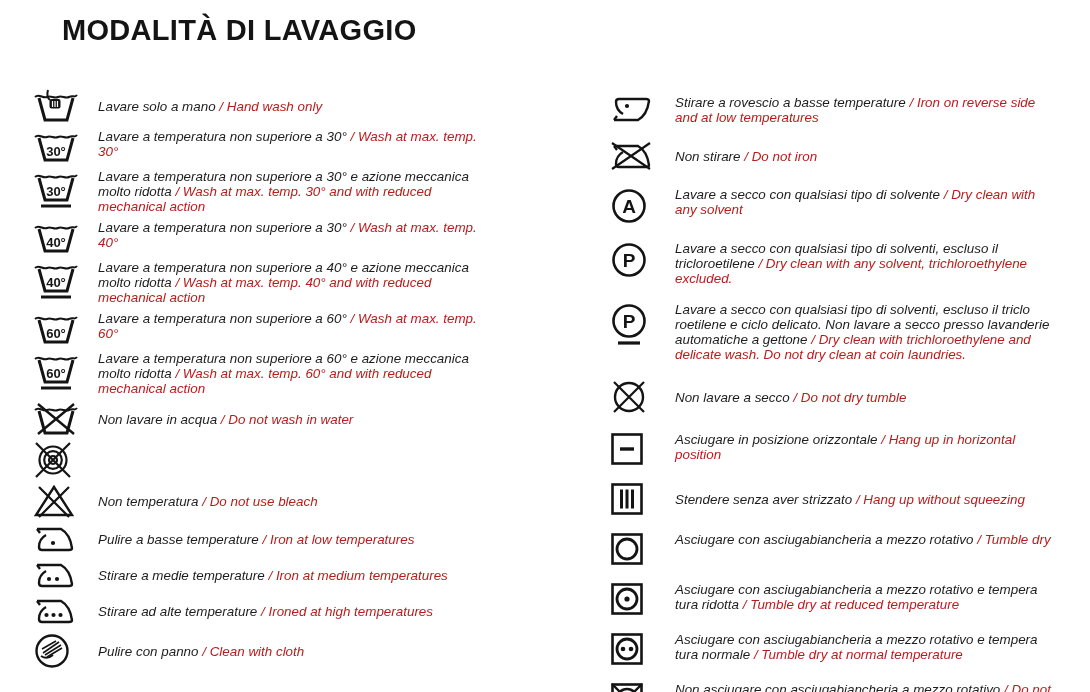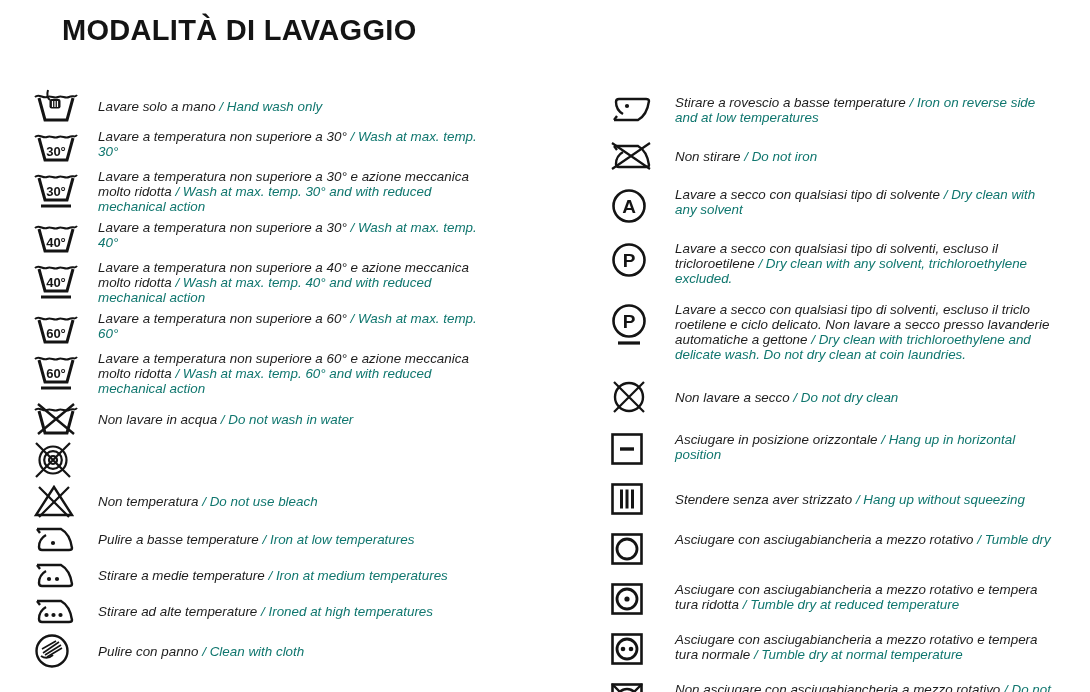--- a/index.html
+++ b/index.html
@@ -9,21 +9,21 @@
   .col{display:flex;flex-direction:column;}
   .col-left{margin-left:33px;width:460px;gap:6px;}
   .col-right{margin-left:117px;width:452px;gap:16px;padding-top:6px;}
   .row{display:flex;align-items:flex-start;}
   .row.c{align-items:center;min-height:30px;}
   .ic{width:65px;flex:0 0 65px;}
   .ic svg{display:block;}
   .txt{margin:0;font-style:italic;font-size:13.4px;line-height:15px;color:#1d1d1d;}
   .col-left .txt{max-width:392px;}
   .col-right .txt{max-width:384px;}
-  .en{color:#0f766e;}
+  .en{color:#b91c1c;}
   .tl{font-family:"Liberation Sans",sans-serif;font-weight:bold;font-style:normal;font-size:13px;fill:#141414;}
   .cl{font-family:"Liberation Sans",sans-serif;font-weight:bold;font-style:normal;font-size:19px;fill:#141414;}
 </style>
 </head>
 <body>
 
 <h1>MODALITÀ DI LAVAGGIO</h1>
 
 <div class="cols">
 
@@ -247,21 +247,21 @@
       <p class="txt"><span class="it">Lavare a secco con qualsiasi tipo di solventi, escluso il triclo roetilene e ciclo delicato. Non lavare a secco presso lavanderie automatiche a gettone</span> <span class="en">/ Dry clean with trichloroethylene and delicate wash. Do not dry clean at coin laundries.</span></p>
     </div>
 
     <div class="row c">
       <span class="ic">
         <svg width="38" height="38" viewBox="0 0 38 38" fill="none" stroke="#141414">
           <circle cx="19" cy="19" r="14" stroke-width="2.4"></circle>
           <path d="M4 4 L34 34 M34 4 L4 34" stroke-width="2.2"></path>
         </svg>
       </span>
-      <p class="txt"><span class="it">Non lavare a secco</span> <span class="en">/ Do not dry clean</span></p>
+      <p class="txt"><span class="it">Non lavare a secco</span> <span class="en">/ Do not dry tumble</span></p>
     </div>
 
     <div class="row">
       <span class="ic">
         <svg width="34" height="34" viewBox="0 0 34 34" fill="none" stroke="#141414">
           <rect x="2.5" y="2.5" width="29" height="29" stroke-width="2.6"></rect>
           <path d="M10 17 H24" stroke-width="3.4"></path>
         </svg>
       </span>
       <p class="txt"><span class="it">Asciugare in posizione orizzontale</span> <span class="en">/ Hang up in horizontal position</span></p>

